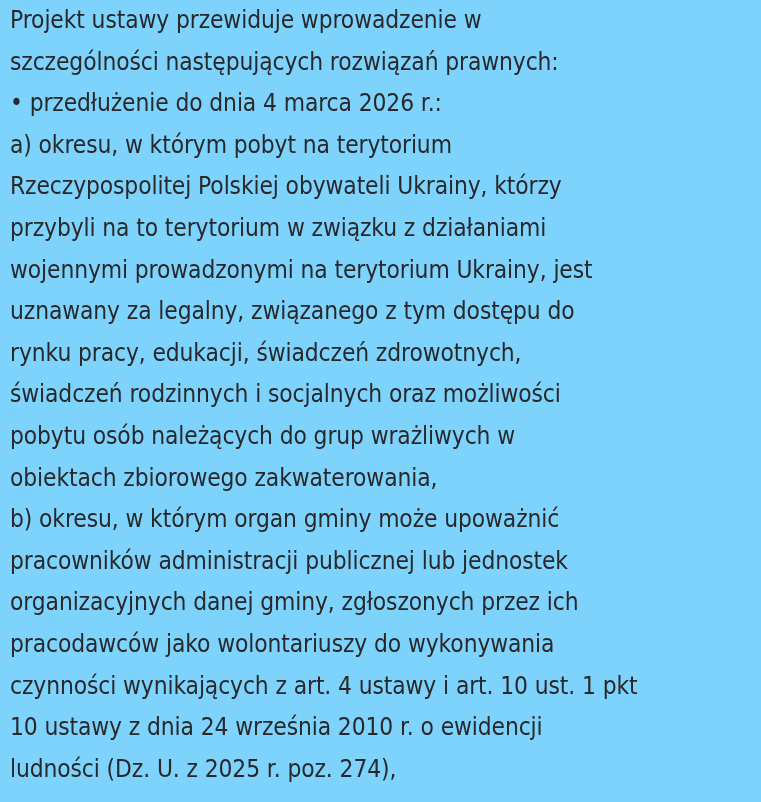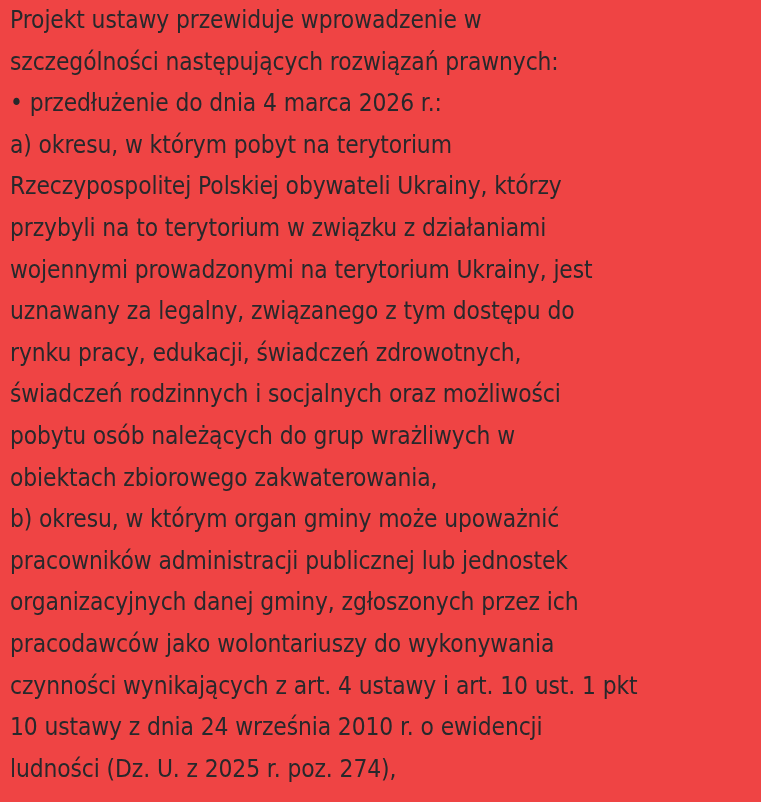--- a/index.html
+++ b/index.html
@@ -10,21 +10,21 @@
   body {
     width: 761px;
     height: 802px;
     overflow: hidden;
     font-family: "DejaVu Sans", "Liberation Sans", sans-serif;
   }
   #doc {
     position: relative;
     width: 761px;
     height: 802px;
-    background: #ef4444;
+    background: #7dd3fc;
     box-sizing: border-box;
     padding: 8px;
   }
   .text-block {
     position: absolute;
     left: 10px;
     top: 0px;
     width: 751px;
   }
   .line {

